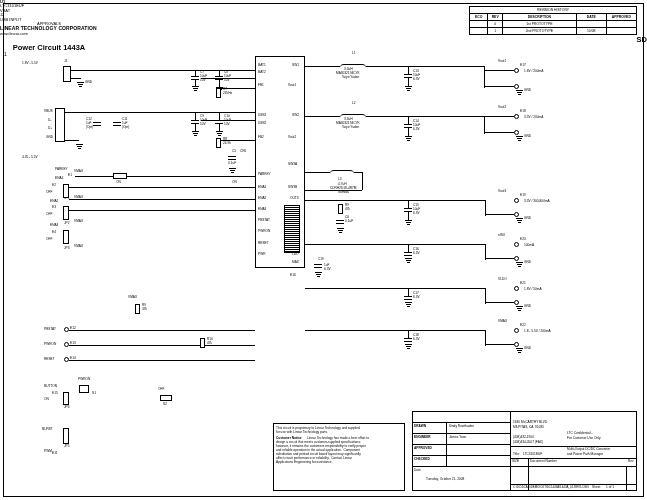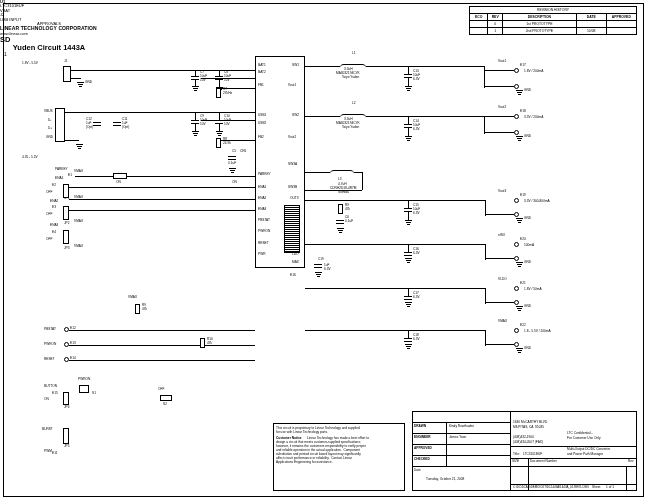--- a/index.html
+++ b/index.html
@@ -5,21 +5,21 @@
   html,body{margin:0;padding:0;background:#fff;}
   body{width:647px;height:500px;overflow:hidden;font-family:"Liberation Sans",sans-serif;color:#000;}
   #sheet{position:relative;width:647px;height:500px;background:#fff;}
   .bd{position:absolute;border:1px solid #000;box-sizing:border-box;}
   .ln{position:absolute;background:#000;}
   .h{height:1px;}
   .v{width:1px;}
   .t{position:absolute;white-space:pre;font-size:3.2px;line-height:3.6px;letter-spacing:0px;}
   .t5{font-size:4px;line-height:4.4px;}
   .t6{font-size:5px;line-height:5.4px;}
-  .t8{font-size:7.5px;line-height:8px;}
+  .t8{font-size:7.5px;line-height:8px;text-align:right;}
   .b{font-weight:bold;}
   .ctr{text-align:center;}
   .box{position:absolute;border:1px solid #000;background:#fff;box-sizing:border-box;}
   .chip{position:absolute;border:1px solid #000;background:#fff;box-sizing:border-box;}
   .pad{position:absolute;background:repeating-linear-gradient(0deg,#000 0 1px,#fff 1px 2px);border:1px solid #000;box-sizing:border-box;}
   .cap{position:absolute;}
   .cap:before{content:"";position:absolute;left:0;top:0;width:100%;height:1px;background:#000;}
   .cap:after{content:"";position:absolute;left:0;top:3px;width:100%;height:1px;background:#000;}
   .gnd{position:absolute;width:7px;}
   .gnd i{position:absolute;left:0;background:#000;height:1px;}
@@ -538,20 +538,20 @@
 
   <div class="ln h" style="left:510px;top:458px;width:127px;"></div>
   <div class="ln v" style="left:528px;top:458px;height:33px;"></div>
   <div class="ln h" style="left:528px;top:466px;width:109px;"></div>
   <div class="ln h" style="left:510px;top:466px;width:18px;"></div>
   <div class="ln v" style="left:626px;top:466px;height:25px;"></div>
   <div class="ln h" style="left:510px;top:484px;width:127px;"></div>
   <div class="t" style="left:512px;top:460px;">SIZE</div>
   <div class="t8 b" style="left:513px;top:468px;">SD</div>
   <div class="t" style="left:530px;top:460px;">Document Number</div>
-  <div class="t8 b ctr" style="left:528px;top:471px;width:98px;">Yuden Circuit 1443A</div>
+  <div class="t8 b ctr" style="left:528px;top:471px;width:98px;">Power Circuit 1443A</div>
   <div class="t" style="left:628px;top:460px;">Rev</div>
   <div class="t6 ctr" style="left:626px;top:472px;width:11px;">1</div>
   <div class="t" style="left:592px;top:486px;">Sheet</div>
   <div class="t" style="left:606px;top:486px;">1 of 1</div>
   <div class="t" style="left:513px;top:486px;font-size:2.9px;">C:\DC\DCAD\DEMO\CKT\DC1443A\1443A_01.REV1.DSN</div>
 
 </div>
 
 </body></html>

